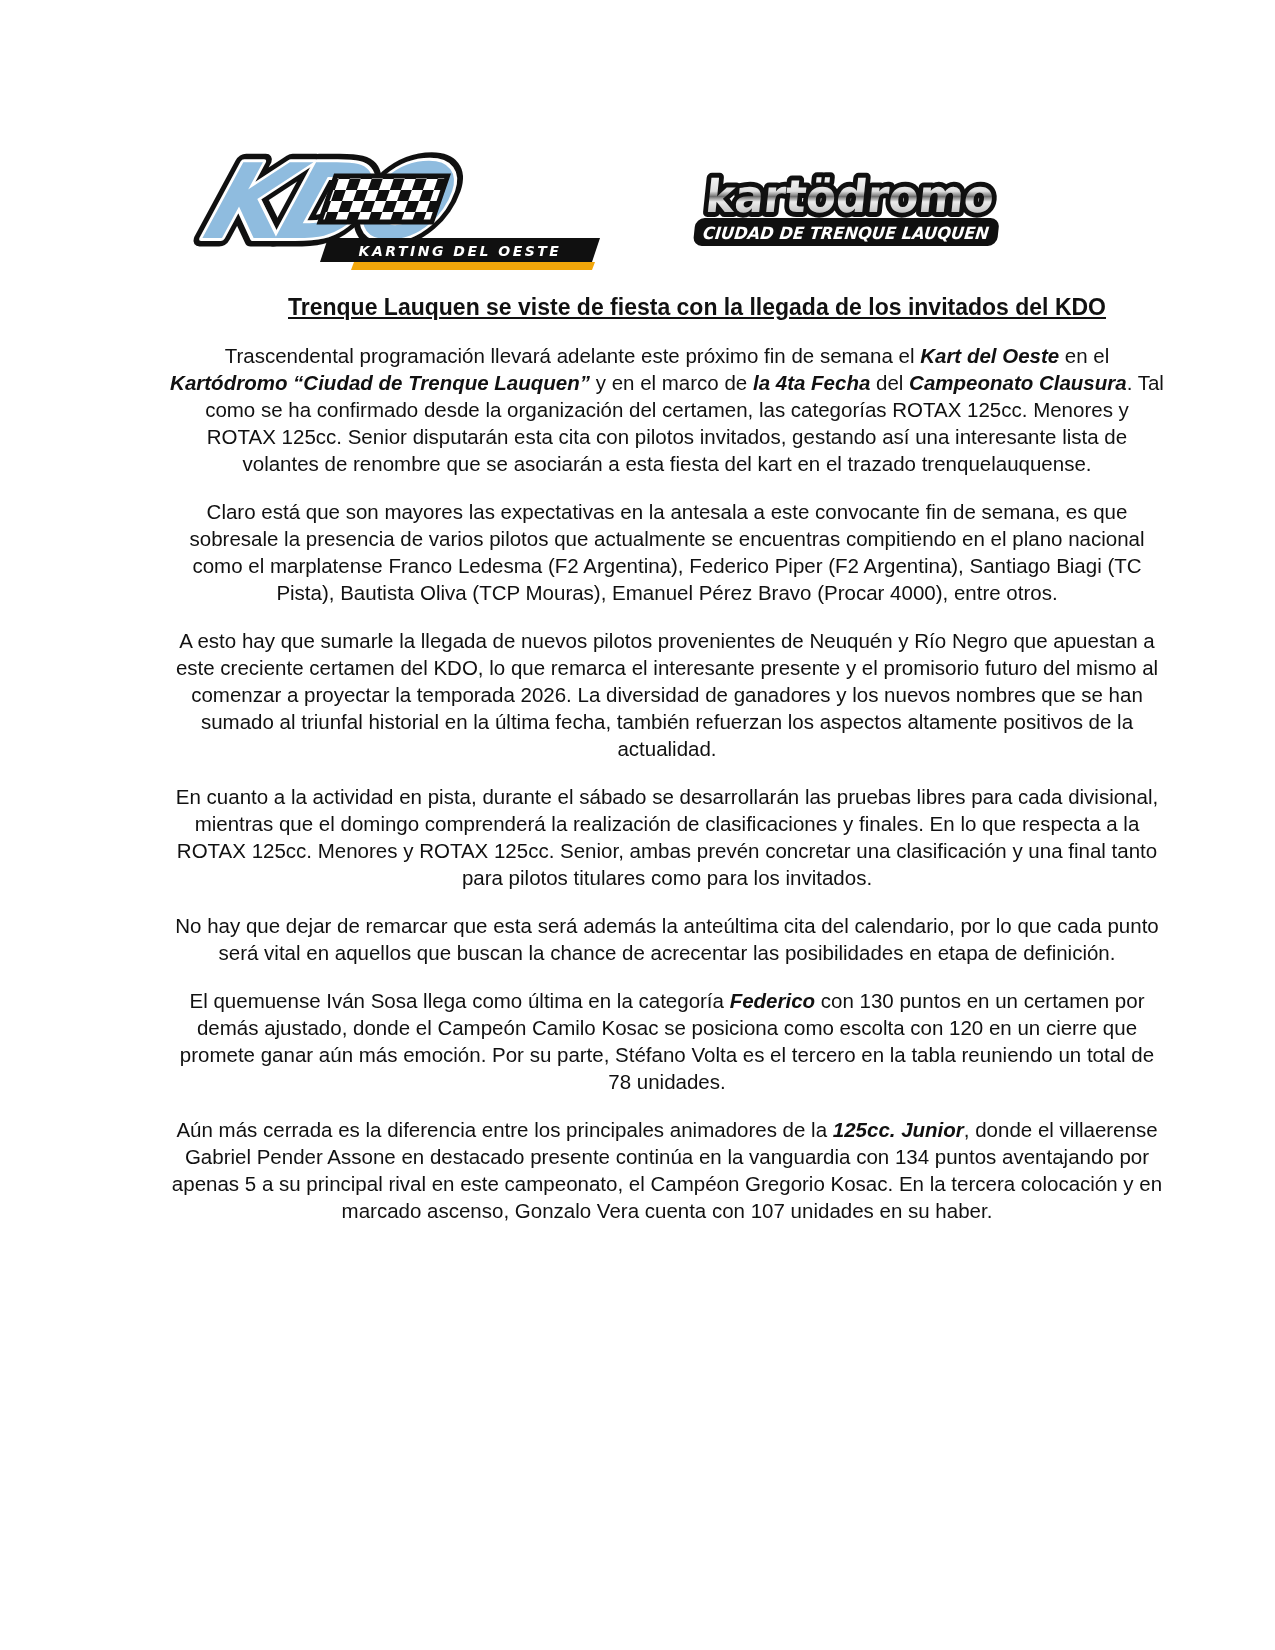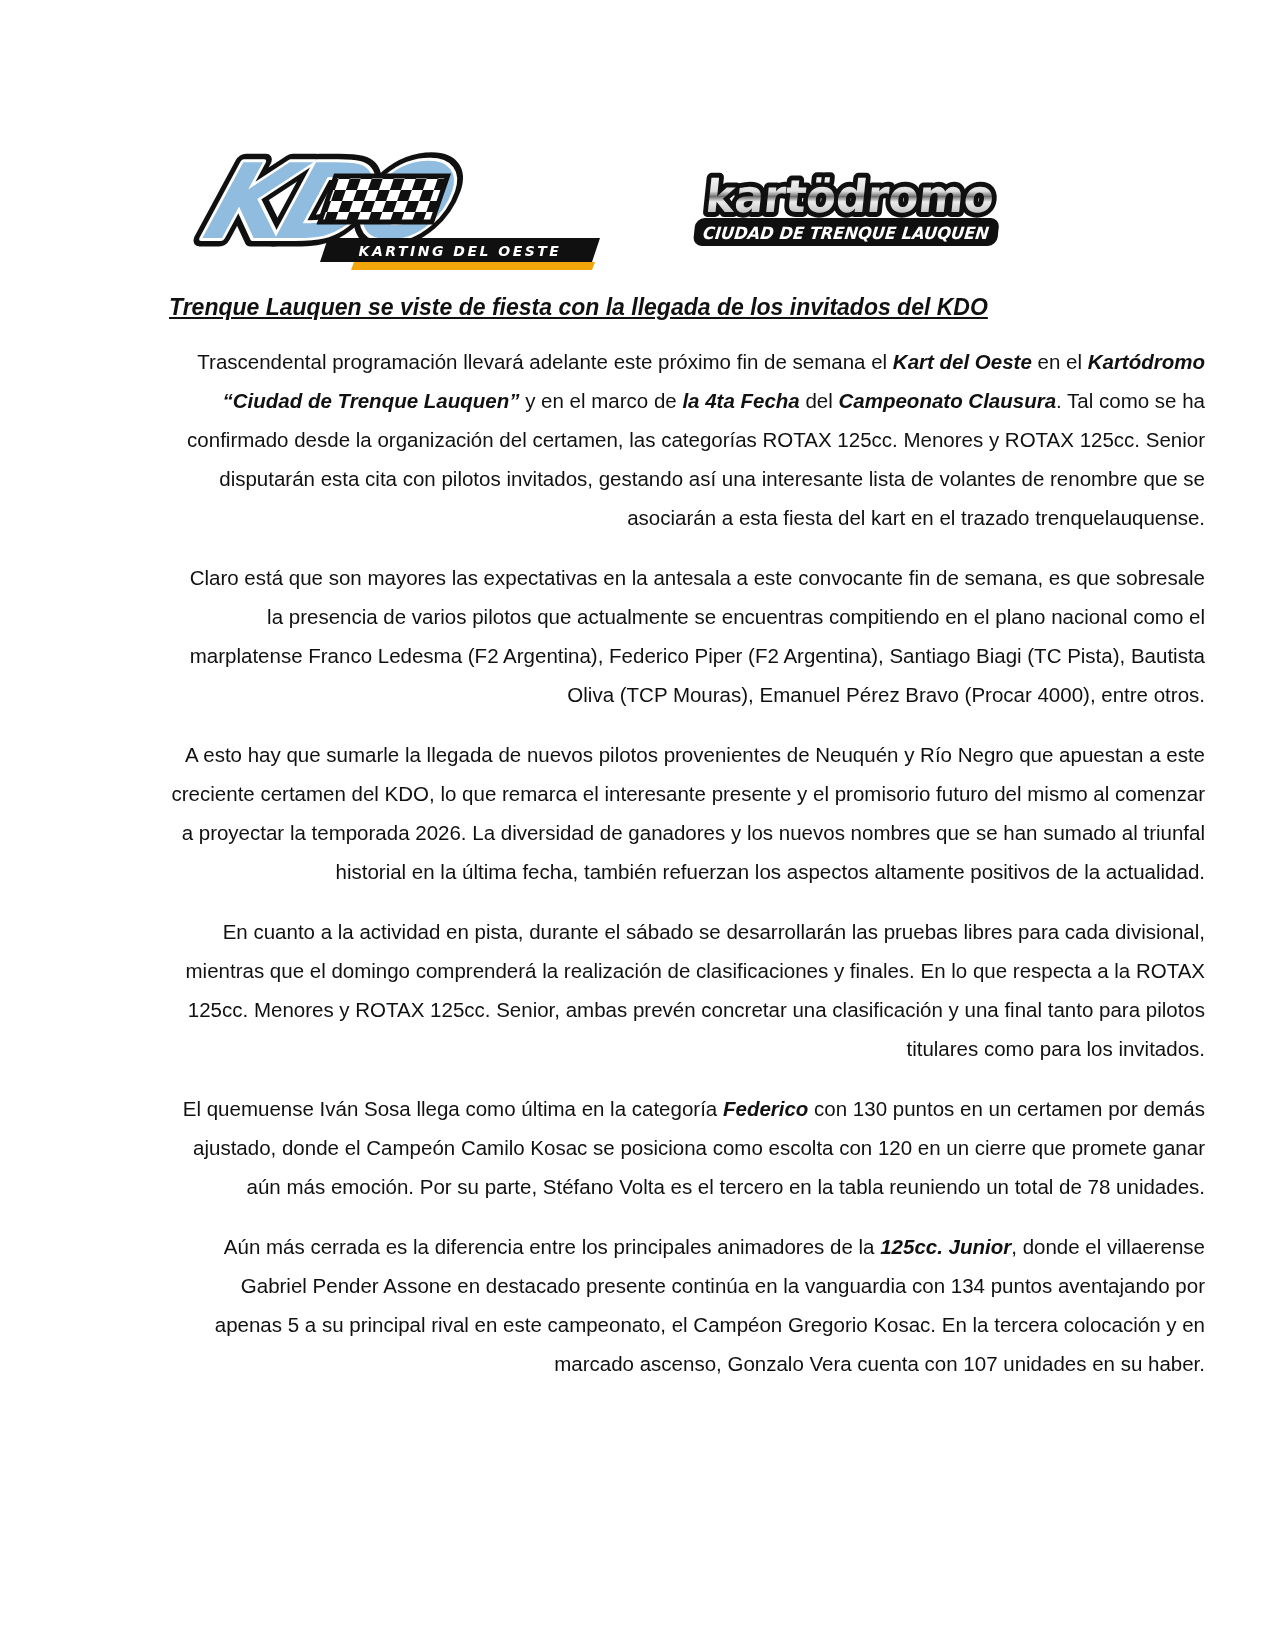--- a/index.html
+++ b/index.html
@@ -14,33 +14,32 @@
   }
   .logo-row {
     display: flex;
     align-items: center;
     padding: 146px 0 0 188px;
     gap: 86px;
   }
   .logo-kdo svg, .logo-kart svg { display: block; }
   .doc-title {
     margin: 24px 169px 0 169px;
-    text-align: left;
+    text-align: right;
     font-size: 23px;
     font-weight: bold;
-    font-style: italic;
     text-decoration: underline;
     color: #111111;
     letter-spacing: 0px;
   }
   .article-body {
-    margin: 21px 70px 0 169px;
+    margin: 21px 110px 0 169px;
     font-size: 20.5px;
-    line-height: 39px;
-    text-align: right;
+    line-height: 27px;
+    text-align: center;
   }
   .para { margin: 0 0 21px 0; }
   .para .bi { font-weight: bold; font-style: italic; }
 </style>
 </head>
 <body>
 
 <div class="page">
 
   <div class="logo-row">
@@ -87,17 +86,18 @@
 
   </div>
 
   <h1 class="doc-title">Trenque Lauquen se viste de fiesta con la llegada de los invitados del KDO</h1>
 
   <div class="article-body">
       <p class="para"><span>Trascendental programación llevará adelante este próximo fin de semana el </span><strong class="bi">Kart del Oeste</strong><span> en el </span><strong class="bi">Kartódromo “Ciudad de Trenque Lauquen”</strong><span> y en el marco de </span><strong class="bi">la 4ta Fecha</strong><span> del </span><strong class="bi">Campeonato Clausura</strong><span>. Tal como se ha confirmado desde la organización del certamen, las categorías ROTAX 125cc. Menores y ROTAX 125cc. Senior disputarán esta cita con pilotos invitados, gestando así una interesante lista de volantes de renombre que se asociarán a esta fiesta del kart en el trazado trenquelauquense.</span></p>
       <p class="para"><span>Claro está que son mayores las expectativas en la antesala a este convocante fin de semana, es que sobresale la presencia de varios pilotos que actualmente se encuentras compitiendo en el plano nacional como el marplatense Franco Ledesma (F2 Argentina), Federico Piper (F2 Argentina), Santiago Biagi (TC Pista), Bautista Oliva (TCP Mouras), Emanuel Pérez Bravo (Procar 4000), entre otros.</span></p>
       <p class="para"><span>A esto hay que sumarle la llegada de nuevos pilotos provenientes de Neuquén y Río Negro que apuestan a este creciente certamen del KDO, lo que remarca el interesante presente y el promisorio futuro del mismo al comenzar a proyectar la temporada 2026. La diversidad de ganadores y los nuevos nombres que se han sumado al triunfal historial en la última fecha, también refuerzan los aspectos altamente positivos de la actualidad.</span></p>
       <p class="para"><span>En cuanto a la actividad en pista, durante el sábado se desarrollarán las pruebas libres para cada divisional, mientras que el domingo comprenderá la realización de clasificaciones y finales. En lo que respecta a la ROTAX 125cc. Menores y ROTAX 125cc. Senior, ambas prevén concretar una clasificación y una final tanto para pilotos titulares como para los invitados.</span></p>
+      <p class="para"><span>No hay que dejar de remarcar que esta será además la anteúltima cita del calendario, por lo que cada punto será vital en aquellos que buscan la chance de acrecentar las posibilidades en etapa de definición.</span></p>
       <p class="para"><span>El quemuense Iván Sosa llega como última en la categoría </span><strong class="bi">Federico</strong><span> con 130 puntos en un certamen por demás ajustado, donde el Campeón Camilo Kosac se posiciona como escolta con 120 en un cierre que promete ganar aún más emoción. Por su parte, Stéfano Volta es el tercero en la tabla reuniendo un total de 78 unidades.</span></p>
       <p class="para"><span>Aún más cerrada es la diferencia entre los principales animadores de la </span><strong class="bi">125cc. Junior</strong><span>, donde el villaerense Gabriel Pender Assone en destacado presente continúa en la vanguardia con 134 puntos aventajando por apenas 5 a su principal rival en este campeonato, el Campéon Gregorio Kosac. En la tercera colocación y en marcado ascenso, Gonzalo Vera cuenta con 107 unidades en su haber.</span></p>
     </div>
 
 </div>
 
 </body></html>

